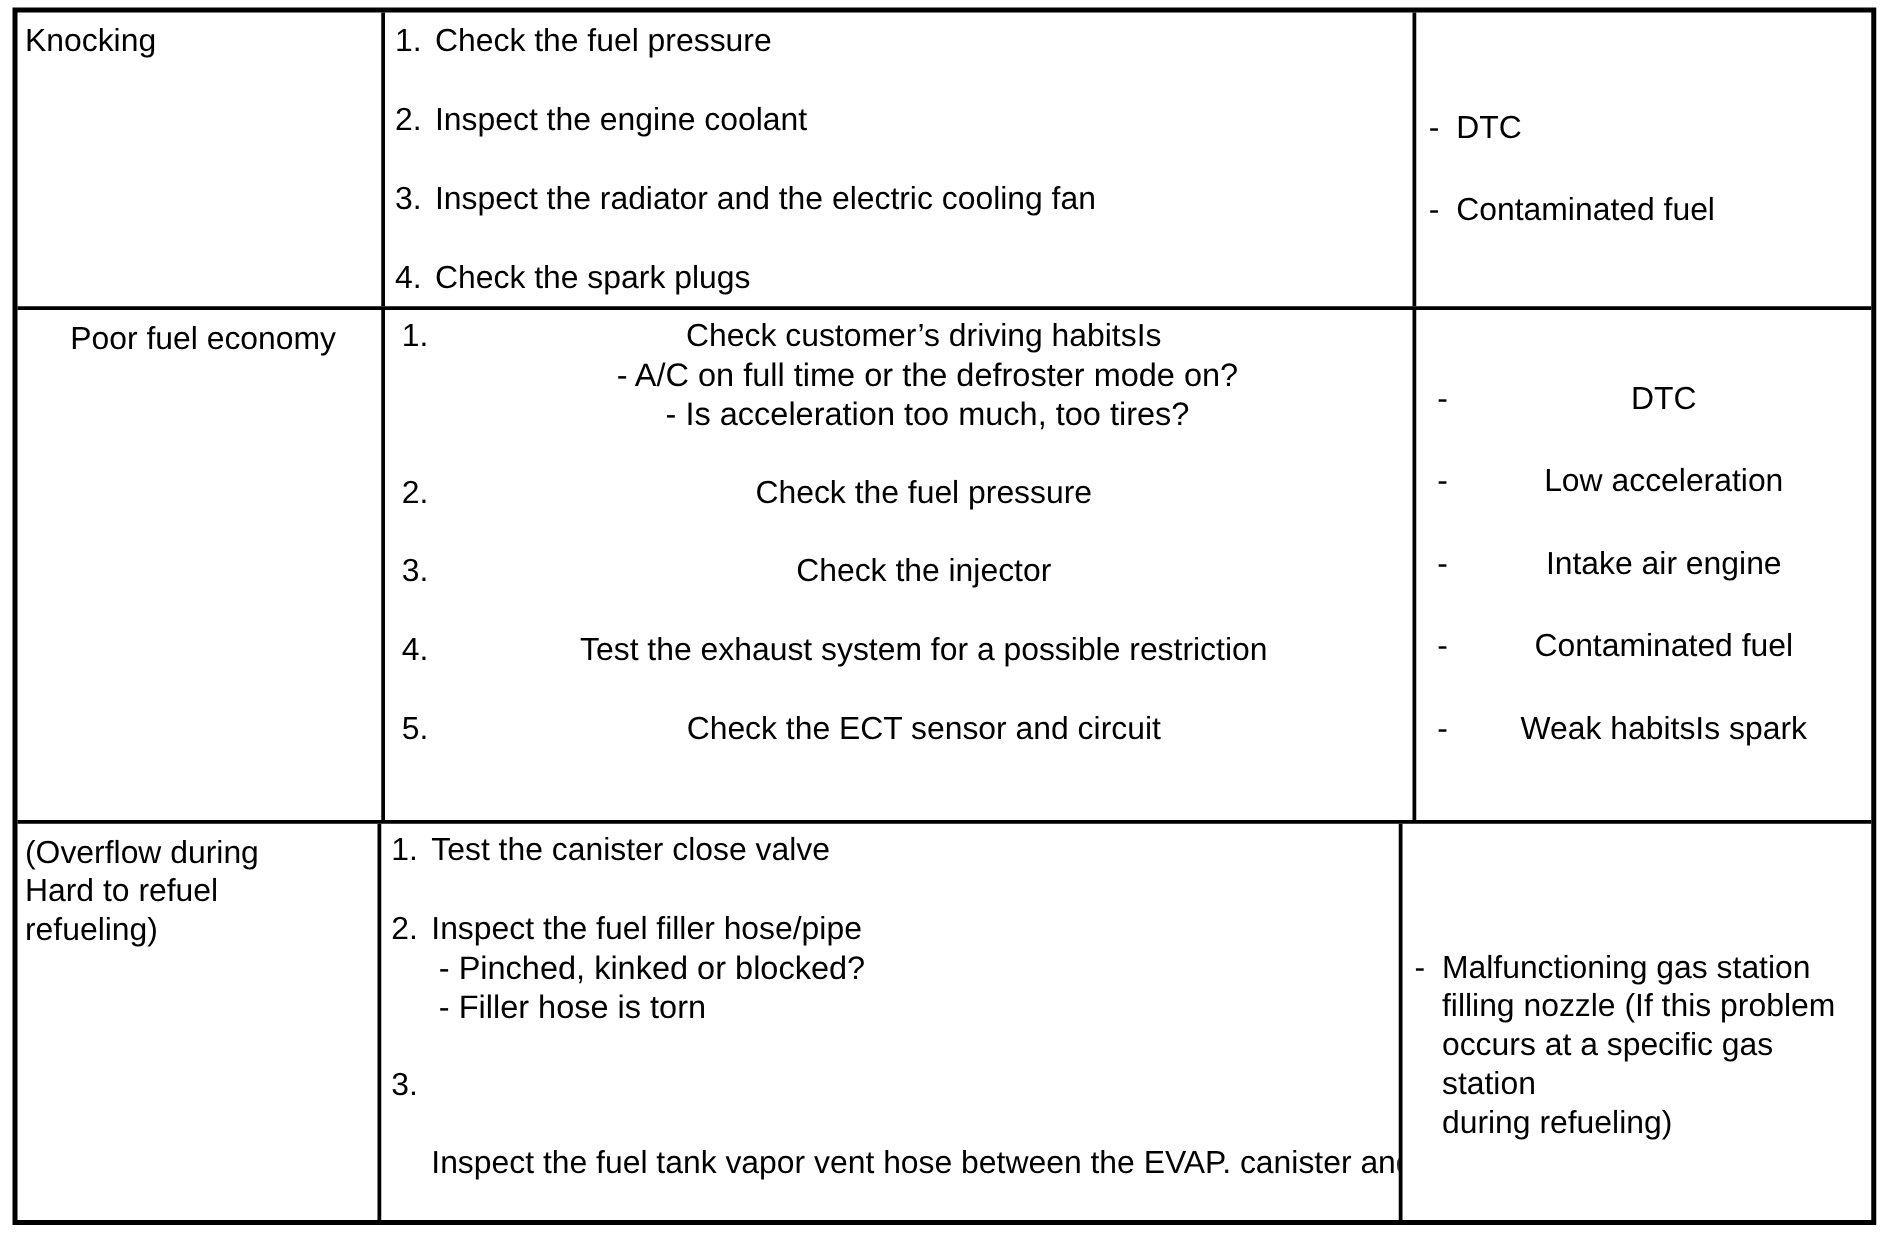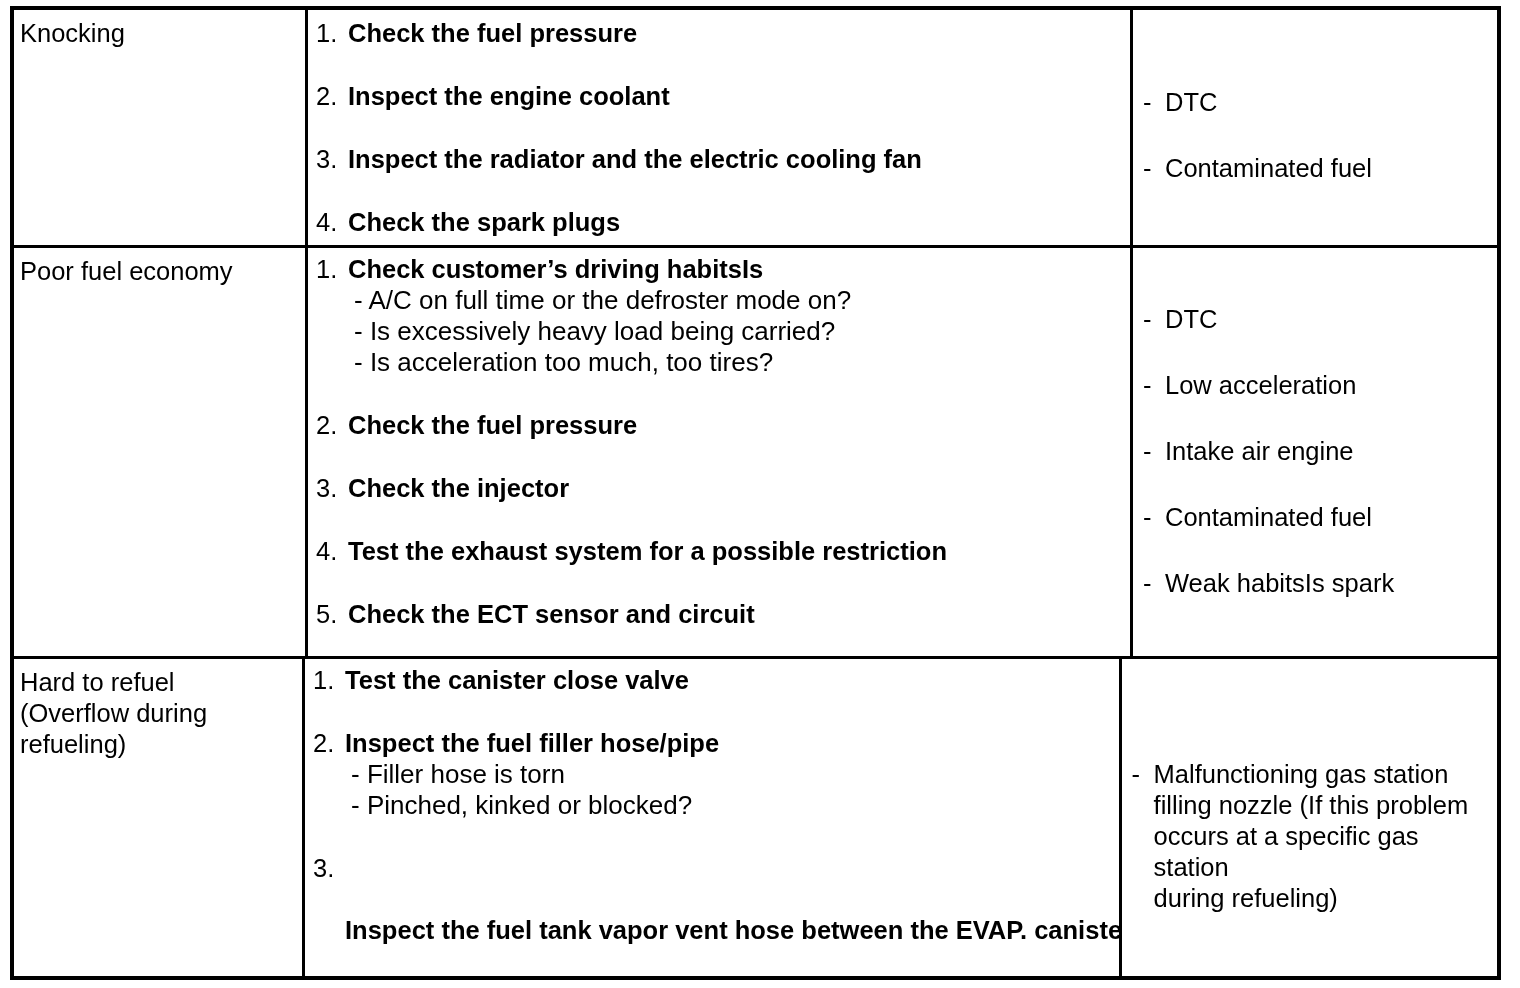--- a/index.html
+++ b/index.html
@@ -37,21 +37,21 @@
 
   .row {
     display: flex;
     box-sizing: border-box;
     position: relative;
   }
   .row + .row {
     border-top: 3px solid #000;
   }
   .row-1 { height: 235px; }
-  .row-2 { height: 411px; }
+  .row-2 { height: 411px; text-align: center; }
   .row-3 { height: 320px; flex: 1 1 auto; }
 
   .cell {
     box-sizing: border-box;
     position: relative;
     overflow: hidden;
   }
   .col-symptom {
     width: 291px;
     padding: 8px 0 0 6px;
@@ -72,21 +72,21 @@
     font-size: 25.5px;
     line-height: 31px;
     white-space: pre;
     display: flex;
   }
   .step .num {
     display: inline-block;
     min-width: 32px;
     flex: 0 0 auto;
   }
-  .step .body { flex: 1 1 auto; font-weight: bold; }
+  .step .body { flex: 1 1 auto; }
   .step .body .cont { display: block; padding-left: 0px; }
 
   .substep {
     font-size: 26px;
     line-height: 31px;
     white-space: pre;
     padding-left: 38px;
   }
 
   .cause {
@@ -167,21 +167,20 @@
       <div class="cell col-symptom">
         <div class="symptom-line">Poor fuel economy</div>
       </div>
 
       <div class="cell col-steps steps-r2-pad">
         <div class="step">
           <span class="num">1.</span>
           <span class="body">Check customer’s driving habitsIs</span>
         </div>
         <div class="substep">- A/C on full time or the defroster mode on?</div>
-        <div class="substep">- Is excessively heavy load being carried?</div>
         <div class="substep">- Is acceleration too much, too tires?</div>
 
         <div class="gap-32"></div>
         <div class="step">
           <span class="num">2.</span>
           <span class="body">Check the fuel pressure</span>
         </div>
         <div class="gap-32"></div>
         <div class="step">
           <span class="num">3.</span>
@@ -219,38 +218,38 @@
         <div class="cause">
           <span class="dash">-</span>
           <span class="ctext">Weak habitsIs spark</span>
         </div>
       </div>
     </div>
 
     <div class="row row-3">
 
       <div class="cell col-symptom">
+        <div class="symptom-line">(Overflow during</div>
         <div class="symptom-line">Hard to refuel</div>
-        <div class="symptom-line">(Overflow during</div>
         <div class="symptom-line">refueling)</div>
       </div>
 
       <div class="cell col-steps steps-r3-pad">
         <div class="step">
           <span class="num">1.</span>
           <span class="body">Test the canister close valve</span>
         </div>
 
         <div class="gap-32"></div>
         <div class="step">
           <span class="num">2.</span>
           <span class="body">Inspect the fuel filler hose/pipe</span>
         </div>
+        <div class="substep">- Pinched, kinked or blocked?</div>
         <div class="substep">- Filler hose is torn</div>
-        <div class="substep">- Pinched, kinked or blocked?</div>
 
         <div class="gap-32"></div>
         <div class="step">
           <span class="num">3.</span>
           <span class="body">
             <span class="cont">Inspect the fuel tank vapor vent hose between the EVAP. canister and</span>
             
           </span>
         </div>
 

